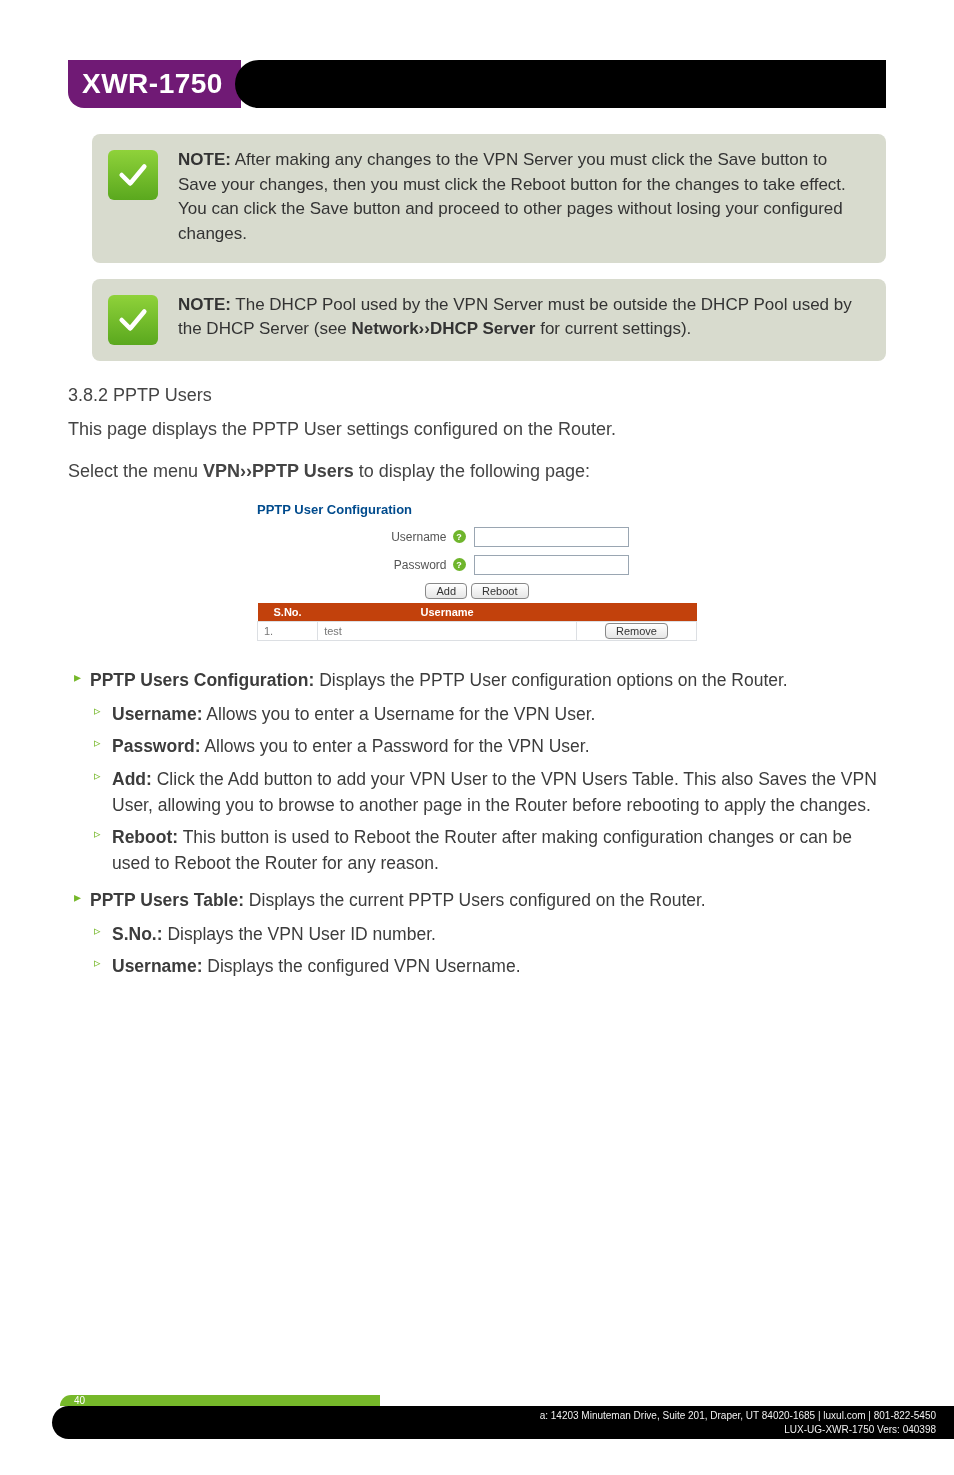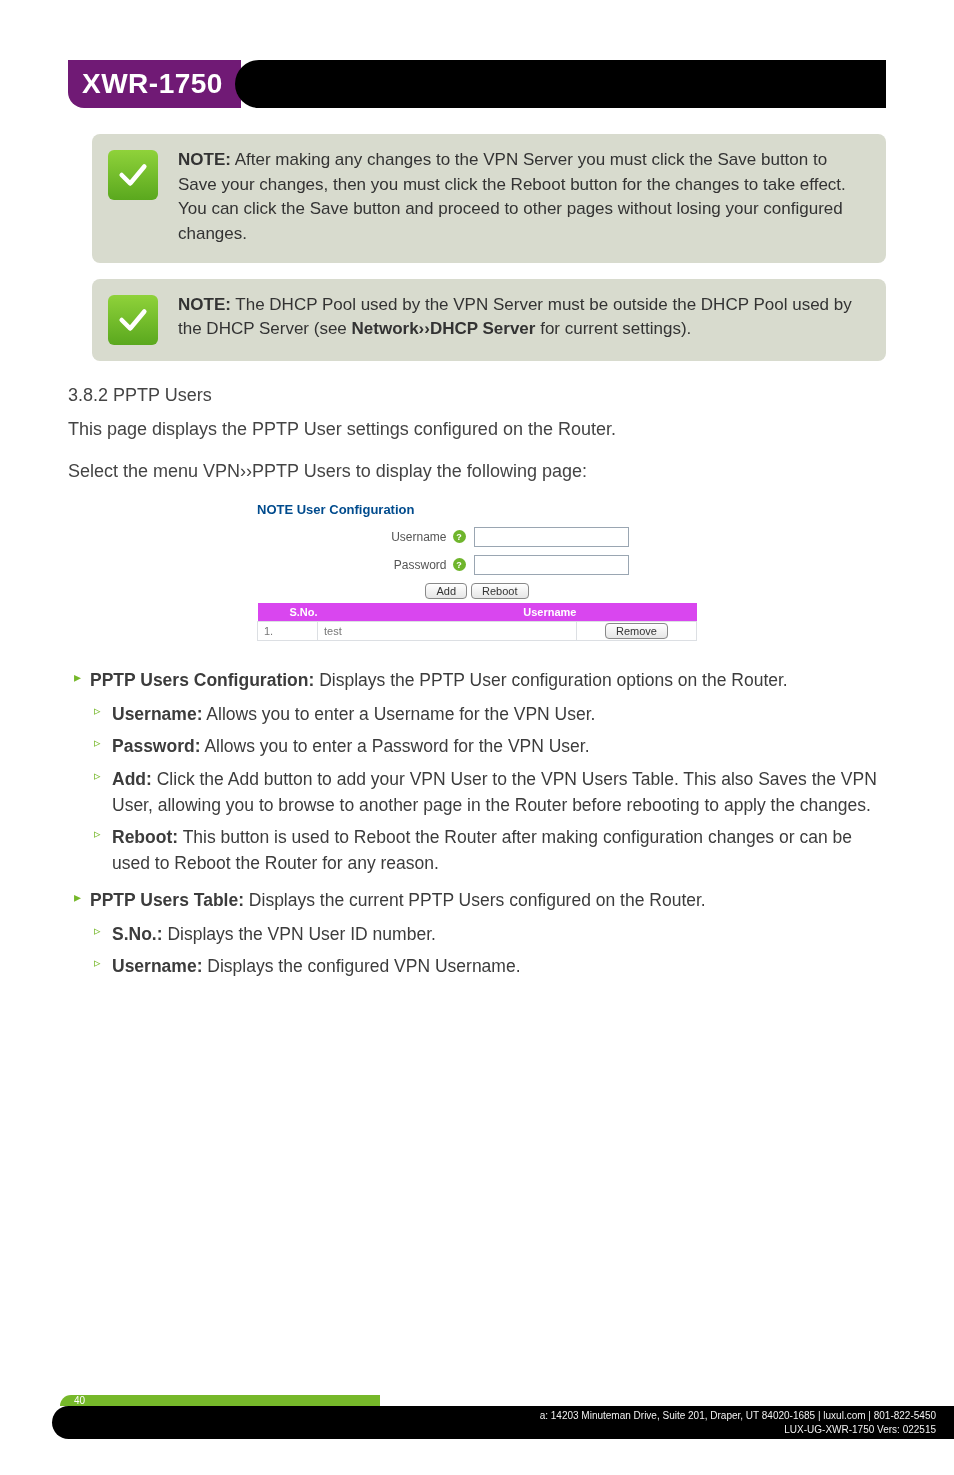--- a/index.html
+++ b/index.html
@@ -66,21 +66,21 @@
     color: #444;
     margin: 24px 0 10px 0;
     font-weight: 400;
   }
   .body-p {
     font-size: 18px;
     color: #444;
     margin: 0 0 16px 0;
     line-height: 1.45;
   }
-  .body-p b { font-weight: 400; }
+  .body-p b { font-weight: 700; }
   .screenshot-wrap {
     display: flex;
     justify-content: center;
     margin: 18px 0 26px 0;
   }
   .screenshot {
     width: 440px;
     font-size: 12px;
     font-family: Arial, sans-serif;
     color: #333;
@@ -98,21 +98,21 @@
   .ss-btns { display:flex; justify-content:center; gap:4px; margin: 2px 0 4px 0; }
   .ss-btn {
     border: 1px solid #888;
     background: linear-gradient(#fff,#e6e6e6);
     border-radius: 4px;
     padding: 1px 10px;
     font-size: 11px;
     color: #333;
   }
   .ss-table { width: 100%; border-collapse: collapse; }
-  .ss-table th { background: #d946ef; color: #fff; font-size: 11px; font-weight: 700; padding: 3px 0; text-align: right; }
+  .ss-table th { background: #c2410c; color: #fff; font-size: 11px; font-weight: 700; padding: 3px 16px; text-align: center; }
   .ss-table td { border: 1px solid #dcdfe3; padding: 3px 6px; font-size: 11px; color: #777; }
   .ss-table td.cent { text-align: center; }
   ul.main-list { list-style: none; padding: 0; margin: 0 0 20px 0; }
   ul.main-list > li { position: relative; padding-left: 22px; font-size: 17.5px; line-height: 1.5; color: #3c3c3c; margin-bottom: 10px; }
   ul.main-list > li::before {
     content: "▸";
     position: absolute;
     left: 6px;
     top: 0;
     color: #76b82a;
@@ -200,21 +200,21 @@
   </div>
 
   <div class="section-heading">3.8.2 PPTP Users</div>
   <p class="body-p">This page displays the PPTP User settings configured on the Router.</p>
   <p class="body-p">
     <span>Select the menu </span><b>VPN››PPTP Users</b><span> to display the following page:</span>
   </p>
 
   <div class="screenshot-wrap">
     <div class="screenshot">
-      <div class="ss-title">NOTE User Configuration</div>
+      <div class="ss-title">PPTP User Configuration</div>
       <div class="ss-row">
         <span class="ss-label">
           <span>Username</span>
           <span class="ss-help">?</span>
         </span>
         <span class="ss-input"></span>
       </div>
       <div class="ss-row">
         <span class="ss-label">
           <span>Password</span>
@@ -261,15 +261,15 @@
       </ul>
     </li>
   </ul>
 
 </div>
 
 <div class="footer">
   <div class="footer-green">40</div>
   <div class="footer-black">
     <span>a: 14203 Minuteman Drive, Suite 201, Draper, UT 84020-1685 | luxul.com | 801-822-5450</span>
-    <span>LUX-UG-XWR-1750  Vers: 022515</span>
+    <span>LUX-UG-XWR-1750  Vers: 040398</span>
   </div>
 </div>
 
 </body></html>

